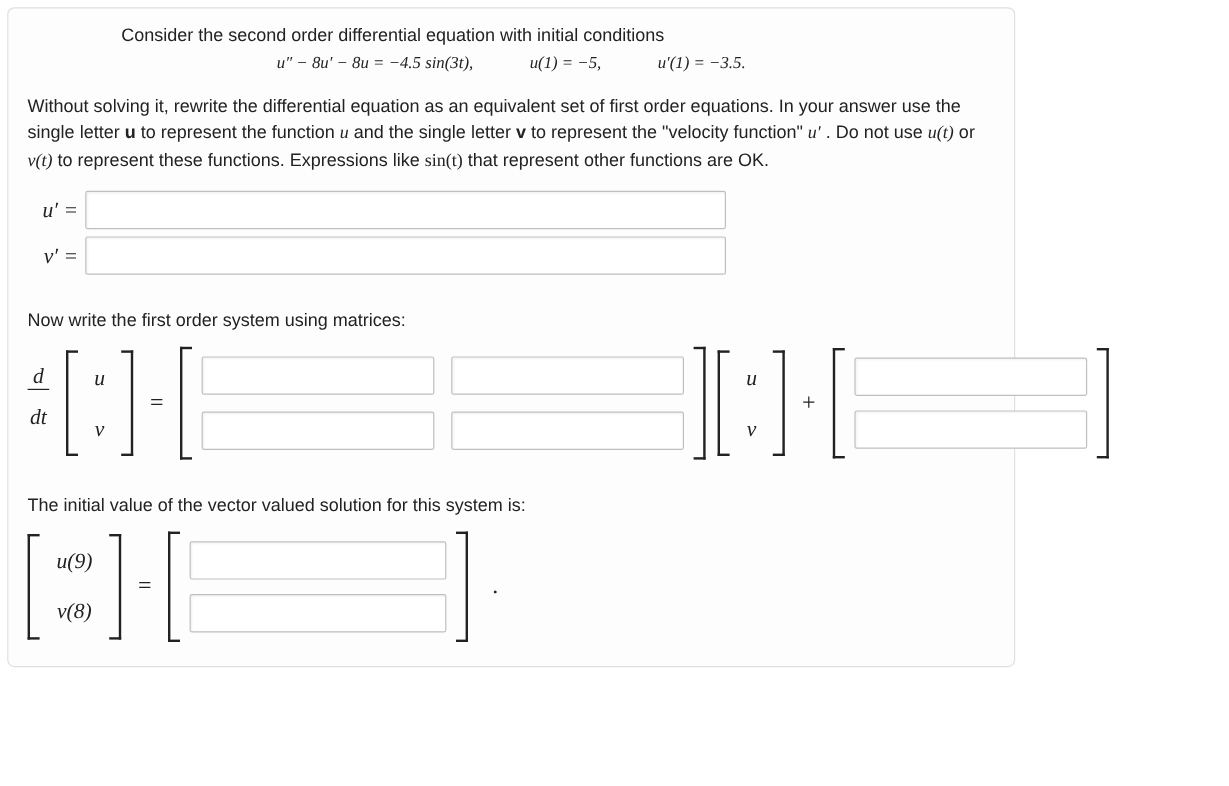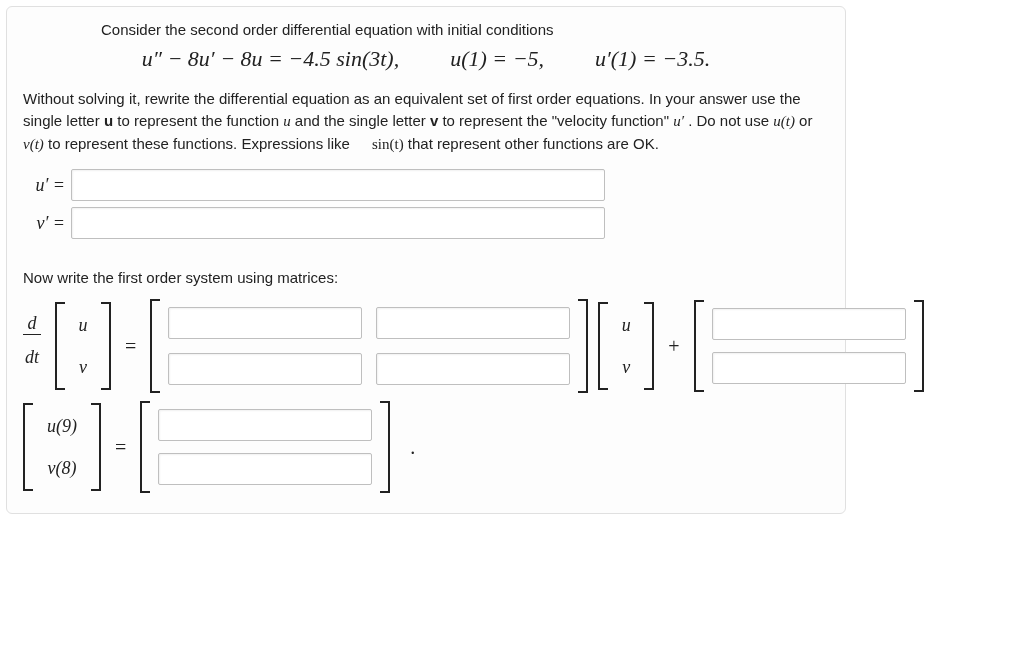--- a/index.html
+++ b/index.html
@@ -17,27 +17,27 @@
     padding: 14px 16px 20px 16px;
     width: 840px;
     box-sizing: border-box;
   }
   .intro {
     margin: 0 0 6px 78px;
   }
   .eqline {
     text-align: center;
     font-family: "Times New Roman", serif;
-    font-size: 22px;
+    font-size: 14px;
     margin: 8px 0 16px 0;
   }
   .eqline .gap { display:inline-block; width:40px; }
   .para { margin: 6px 0 14px 0; line-height: 1.45; }
   .math { font-family: "Times New Roman", serif; font-style: italic; }
-  .mathup { font-family:"Times New Roman", serif; font-style: normal; margin-left: 18px; }
+  .mathup { font-family:"Times New Roman", serif; font-style: normal; }
   .bold { font-weight: bold; }
   .row { display:flex; align-items:center; margin:6px 0; }
   .lbl { font-family:"Times New Roman", serif; font-style:italic; font-size:18px; width:42px; text-align:right; padding-right:6px;}
   input.field {
     height: 26px;
     border: 1px solid #bfbfbf;
     border-radius: 2px;
     background: #fff;
     padding: 2px 6px;
     font-size: 14px;
@@ -160,20 +160,21 @@
             <input class="field w180" value="" style="">
           </span>
         <span class="cell">
             <input class="field w180" value="" style="">
           </span>
       </span>
       <span class="bracket right"></span>
     </span>
   </div>
 
+  <p class="para section">The initial value of the vector valued solution for this system is:</p>
 
   <div class="matrixrow">
     <span class="bracketwrap">
       <span class="bracket left"></span>
       <span class="col">
         <span class="cell sym" style="min-width:42px;">u(9)</span>
         <span class="cell sym" style="min-width:42px;">v(8)</span>
       </span>
       <span class="bracket right"></span>
     </span>

